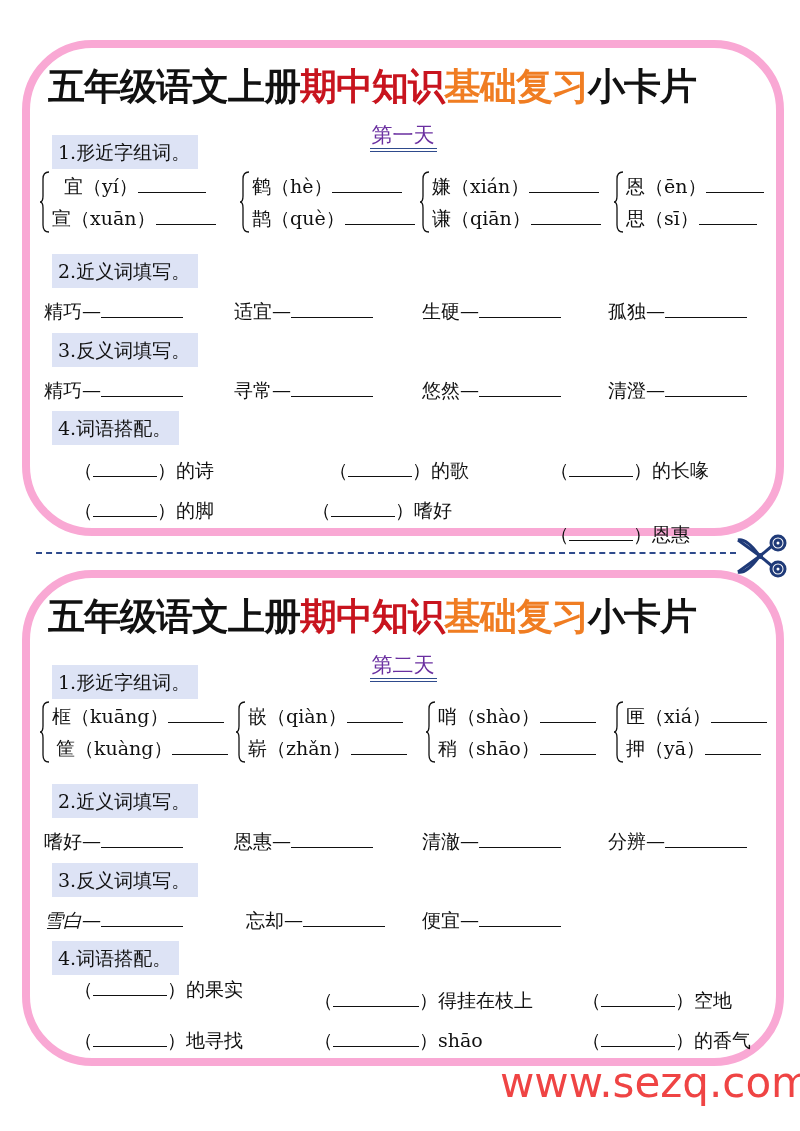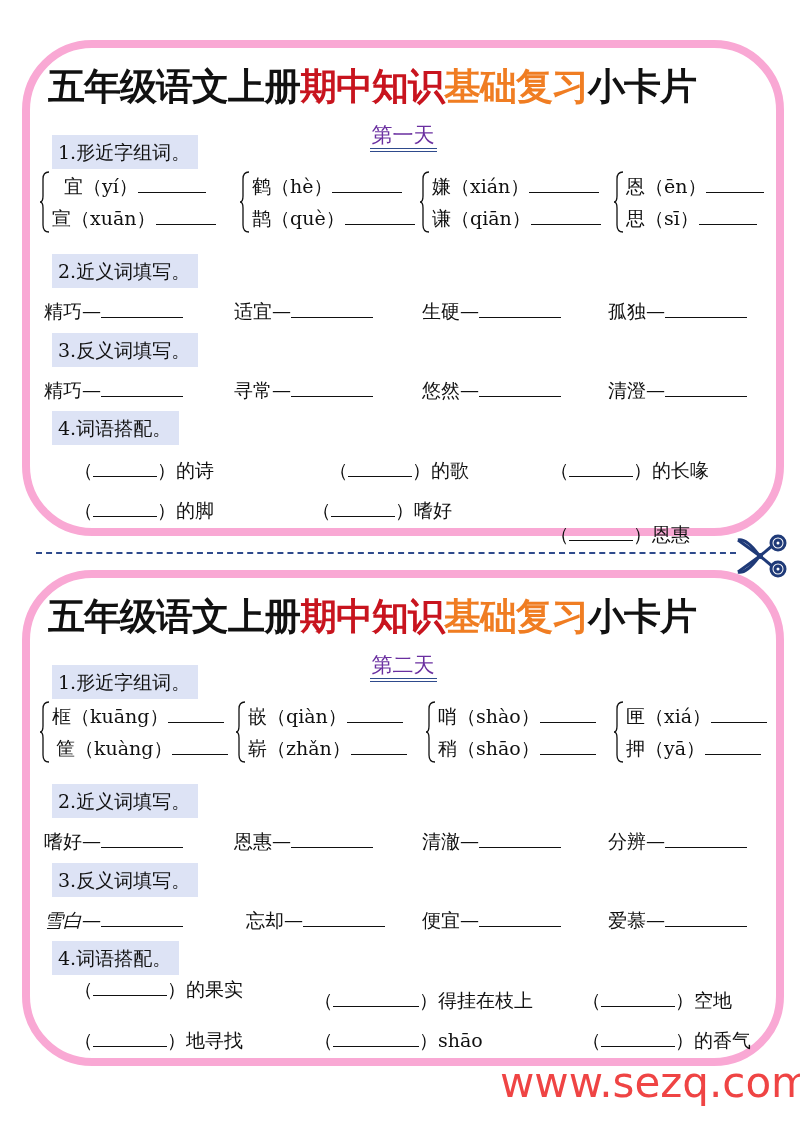--- a/index.html
+++ b/index.html
@@ -146,21 +146,20 @@
   <div class="sec" style="top:206px;">2.近义词填写。</div>
   <div class="w" style="left:204px; top:248px;"><span>恩惠—</span><span class="blank" style="width:82px"></span></div>
   <div class="w" style="left:14px; top:248px;"><span>嗜好—</span><span class="blank" style="width:82px"></span></div>
   <div class="w" style="left:392px; top:248px;"><span>清澈—</span><span class="blank" style="width:82px"></span></div>
   <div class="w" style="left:578px; top:248px;"><span>分辨—</span><span class="blank" style="width:82px"></span></div>
 
   <div class="sec" style="top:285px;">3.反义词填写。</div>
   <div class="w" style="left:14px; top:327px;font-style:italic;"><span>雪白—</span><span class="blank" style="width:82px"></span></div>
   <div class="w" style="left:204px; top:327px;margin-left:12px;"><span>忘却—</span><span class="blank" style="width:82px"></span></div>
   <div class="w" style="left:392px; top:327px;"><span>便宜—</span><span class="blank" style="width:82px"></span></div>
-  <div class="w" style="left:578px; top:327px;"><span>爱慕—</span><span class="blank" style="width:82px"></span></div>
 
   <div class="sec" style="top:363px;">4.词语搭配。</div>
   <div class="w" style="left:44px; top:396px;">（<span class="blank" style="width:74px"></span><span>）的果实</span></div>
   <div class="w" style="left:284px; top:407px;">（<span class="blank" style="width:86px"></span><span>）得挂在枝上</span></div>
   <div class="w" style="left:552px; top:407px;">（<span class="blank" style="width:74px"></span><span>）空地</span></div>
   <div class="w" style="left:44px; top:447px;">（<span class="blank" style="width:74px"></span><span>）地寻找</span></div>
   <div class="w" style="left:284px; top:447px;">（<span class="blank" style="width:86px"></span><span>）shāo</span></div>
   <div class="w" style="left:552px; top:447px;">（<span class="blank" style="width:74px"></span><span>）的香气</span></div>
 </div>
 

